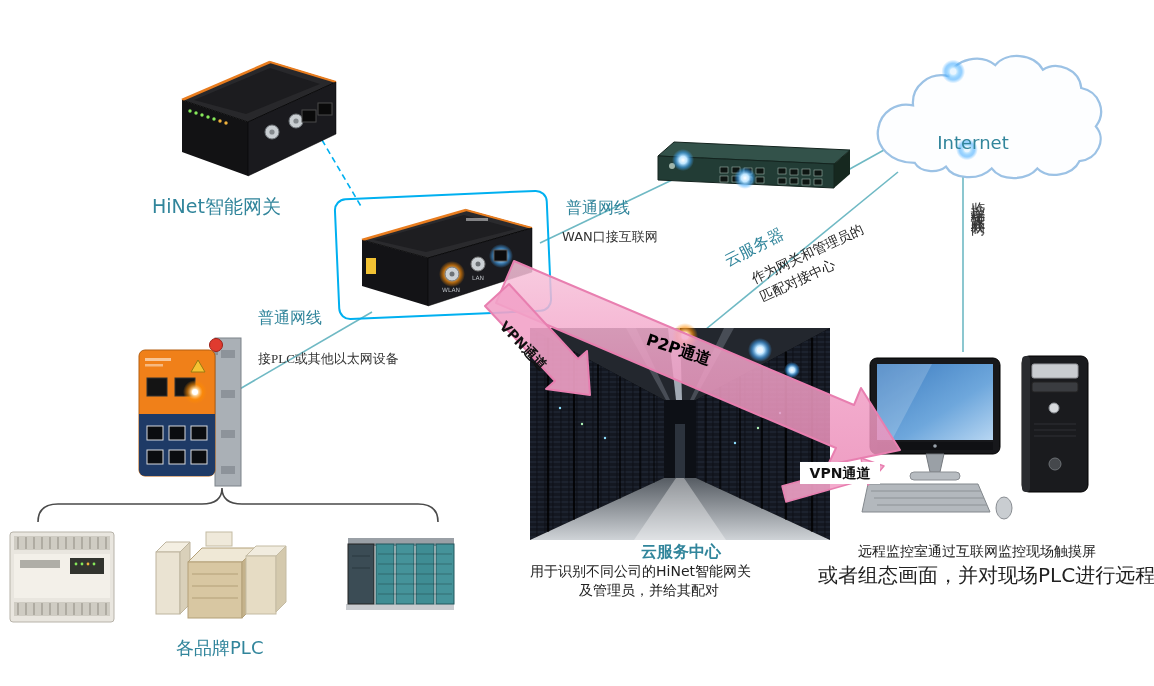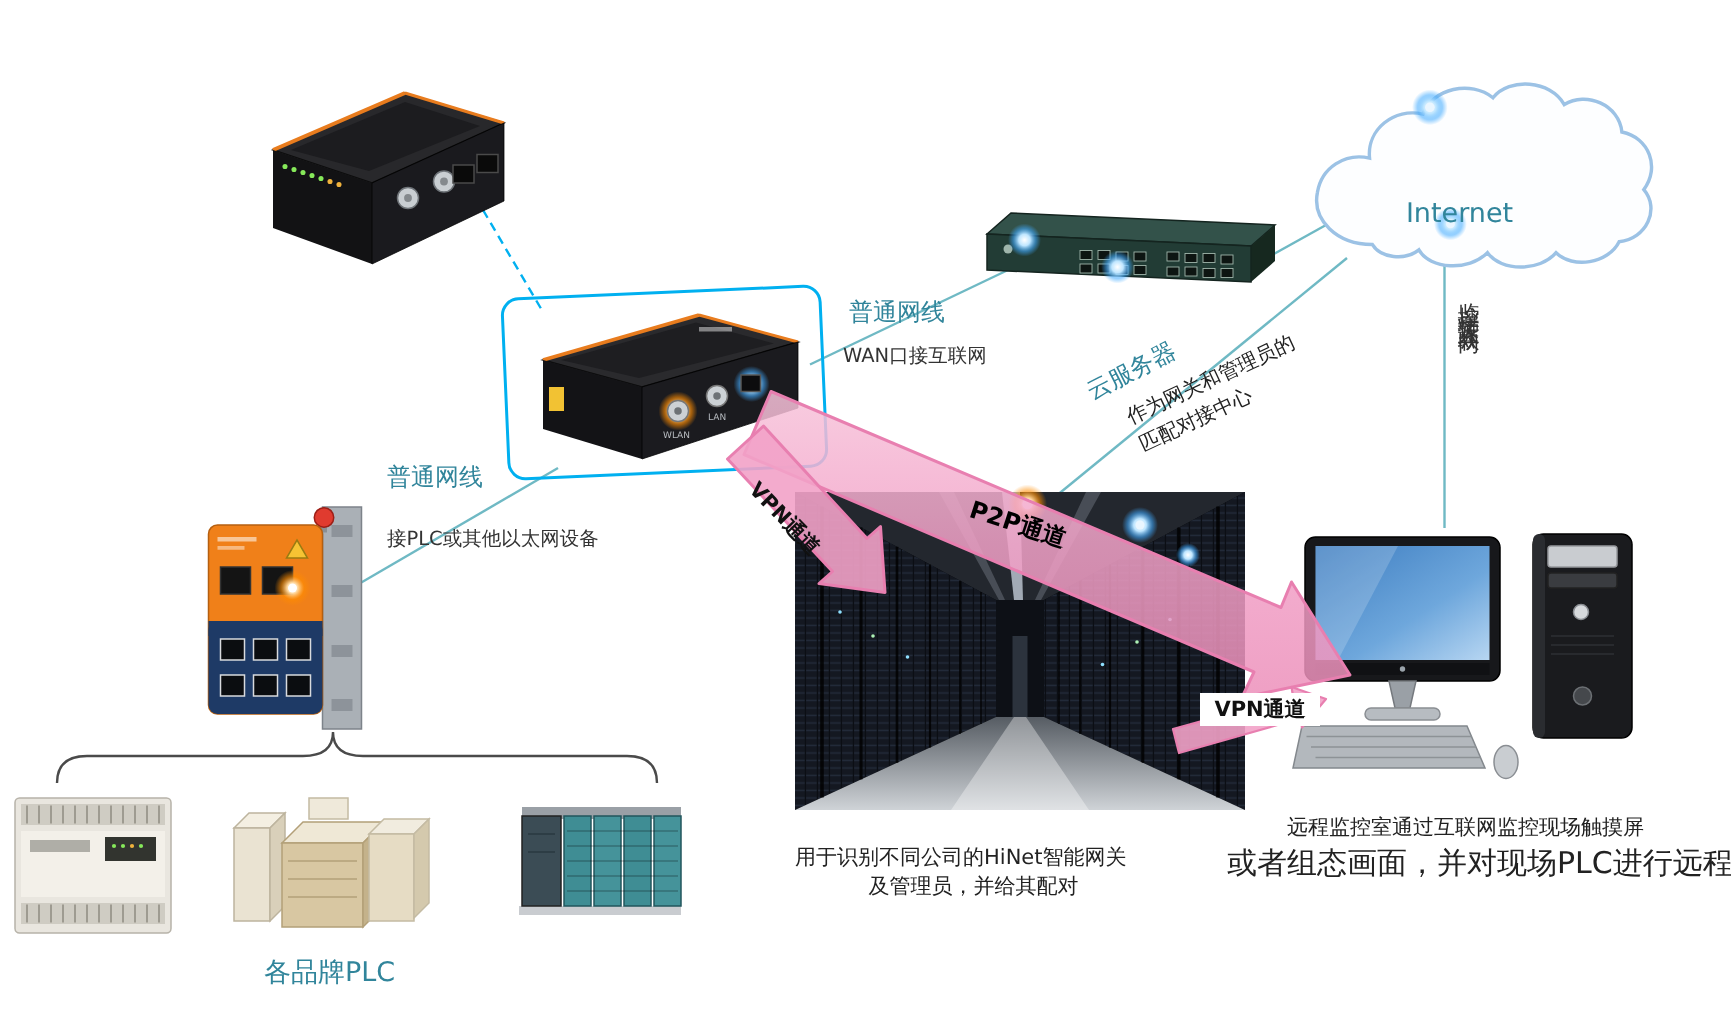--- a/index.html
+++ b/index.html
@@ -17,21 +17,21 @@
   #lbl-internet{ left: 898px; top: 96px; width: 150px; text-align: center; font-size: 18px; margin-top: 36px; }
   #lbl-cable-top { left: 566px; top: 198px; font-size: 16px; }
   #lbl-wan     { left: 562px; top: 228px; font-size: 13px; }
   #lbl-cloudserver { left: 726px; top: 252px; font-size: 16px;
                      transform: rotate(-27deg); transform-origin: left center; }
   #lbl-match   { left: 748px; top: 270px; font-size: 13.5px; color: #222; line-height: 1.5;
                  transform: rotate(-25deg); transform-origin: left top; }
   #lbl-monitor { left: 968px; top: 190px; font-size: 14.5px; color: #333;
                  writing-mode: vertical-rl; letter-spacing: 3px; }
   #lbl-cable-left { left: 258px; top: 308px; font-size: 16px; }
-  #lbl-plcnote { left: 258px; top: 350px; font-size: 13px; }
+  #lbl-plcnote { left: 258px; top: 350px; font-size: 13px; font-family: Liberation Serif, serif; }
   #lbl-vpn1 { left: 508px; top: 318px; font-size: 14px; font-weight: 600; color: #111;
               transform: rotate(46deg); transform-origin: left top; }
   #lbl-p2p  { left: 650px; top: 330px; font-size: 16px; font-weight: 700; color: #000;
               transform: rotate(18deg); transform-origin: left top; }
   #lbl-vpn2 { left: 800px; top: 462px; width: 80px; height: 22px; background: #fff;
               font-size: 14px; font-weight: 600; color: #111; text-align: center; line-height: 22px; }
   #cap-center-title { left: 545px; top: 542px; width: 272px; text-align: center;
                       font-size: 16px; font-weight: 700; }
   #cap-center-1 { left: 530px; top: 563px; width: 302px; font-size: 14px; color: #222; }
   #cap-center-2 { left: 498px; top: 582px; width: 302px; text-align: center; font-size: 14px; color: #222; }
@@ -399,33 +399,35 @@
           <stop offset="50%" stop-color="#f2a2c8"></stop>
           <stop offset="100%" stop-color="#ec8fba"></stop>
       </linearGradient>
     </defs>
     <polygon points="514,261 854,405 861,388 900,450 828,465 836,448 496,303" fill="url(#pinkg)" fill-opacity="0.85" stroke="#e87fb0" stroke-width="2" stroke-linejoin="round"></polygon>
     <polygon points="509,284 578,359 587,351 590,395 546,389 555,381 485,306" fill="#f2a2c8" fill-opacity="0.9" stroke="#e87fb0" stroke-width="2" stroke-linejoin="round"></polygon>
     <polygon points="782,486 862,464 861,458 884,466 868,485 867,479 786,502" fill="#f2a2c8" fill-opacity="0.9" stroke="#e87fb0" stroke-width="1.5" stroke-linejoin="round"></polygon>
     <path d="M 38,522 Q 38,504 58,504 L 202,504 Q 222,504 222,488 Q 222,504 242,504 L 418,504 Q 438,504 438,522" fill="none" stroke="#4a4a4a" stroke-width="1.6"></path>
   </svg>
 
+  <div class="lbl teal" id="lbl-hinet">HiNet智能网关</div>
   <div class="lbl teal" id="lbl-internet">Internet</div>
   <div class="lbl teal" id="lbl-cable-top">普通网线</div>
   <div class="lbl blk" id="lbl-wan">WAN口接互联网</div>
   <div class="lbl teal" id="lbl-cloudserver">云服务器</div>
   <div class="lbl" id="lbl-match">
     <div>作为网关和管理员的</div>
     <div>匹配对接中心</div>
   </div>
   <div class="lbl" id="lbl-monitor">监控端接入互联网</div>
   <div class="lbl teal" id="lbl-cable-left">普通网线</div>
   <div class="lbl blk" id="lbl-plcnote">接PLC或其他以太网设备</div>
   <div class="lbl" id="lbl-vpn1">VPN通道</div>
   <div class="lbl" id="lbl-p2p">P2P通道</div>
   <div class="lbl" id="lbl-vpn2">VPN通道</div>
+  <div class="lbl teal" id="cap-center-title">云服务中心</div>
   <div class="lbl" id="cap-center-1">用于识别不同公司的HiNet智能网关</div>
   <div class="lbl" id="cap-center-2">及管理员，并给其配对</div>
   <div class="lbl" id="cap-remote-1">远程监控室通过互联网监控现场触摸屏</div>
   <div class="lbl" id="cap-remote-2">或者组态画面，并对现场PLC进行远程</div>
   <div class="lbl teal" id="lbl-plcbrands">各品牌PLC</div>
 
 </div>
 
 </body></html>

